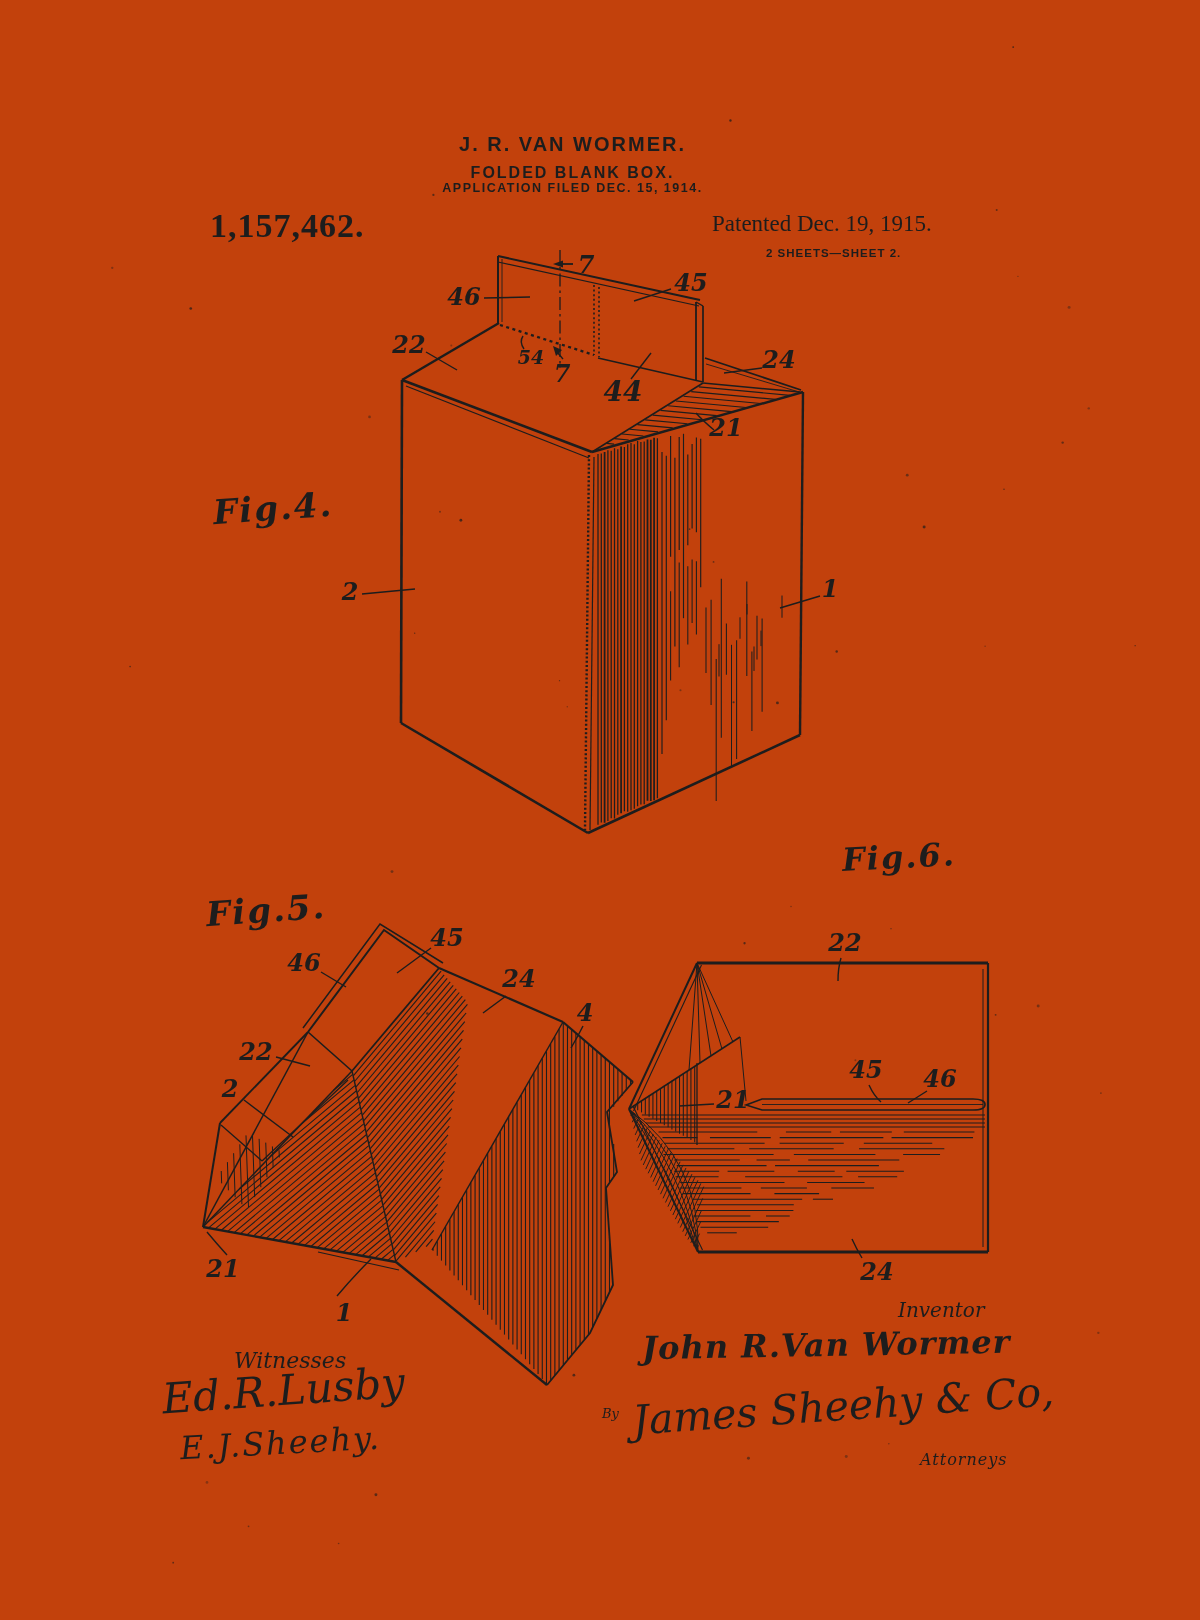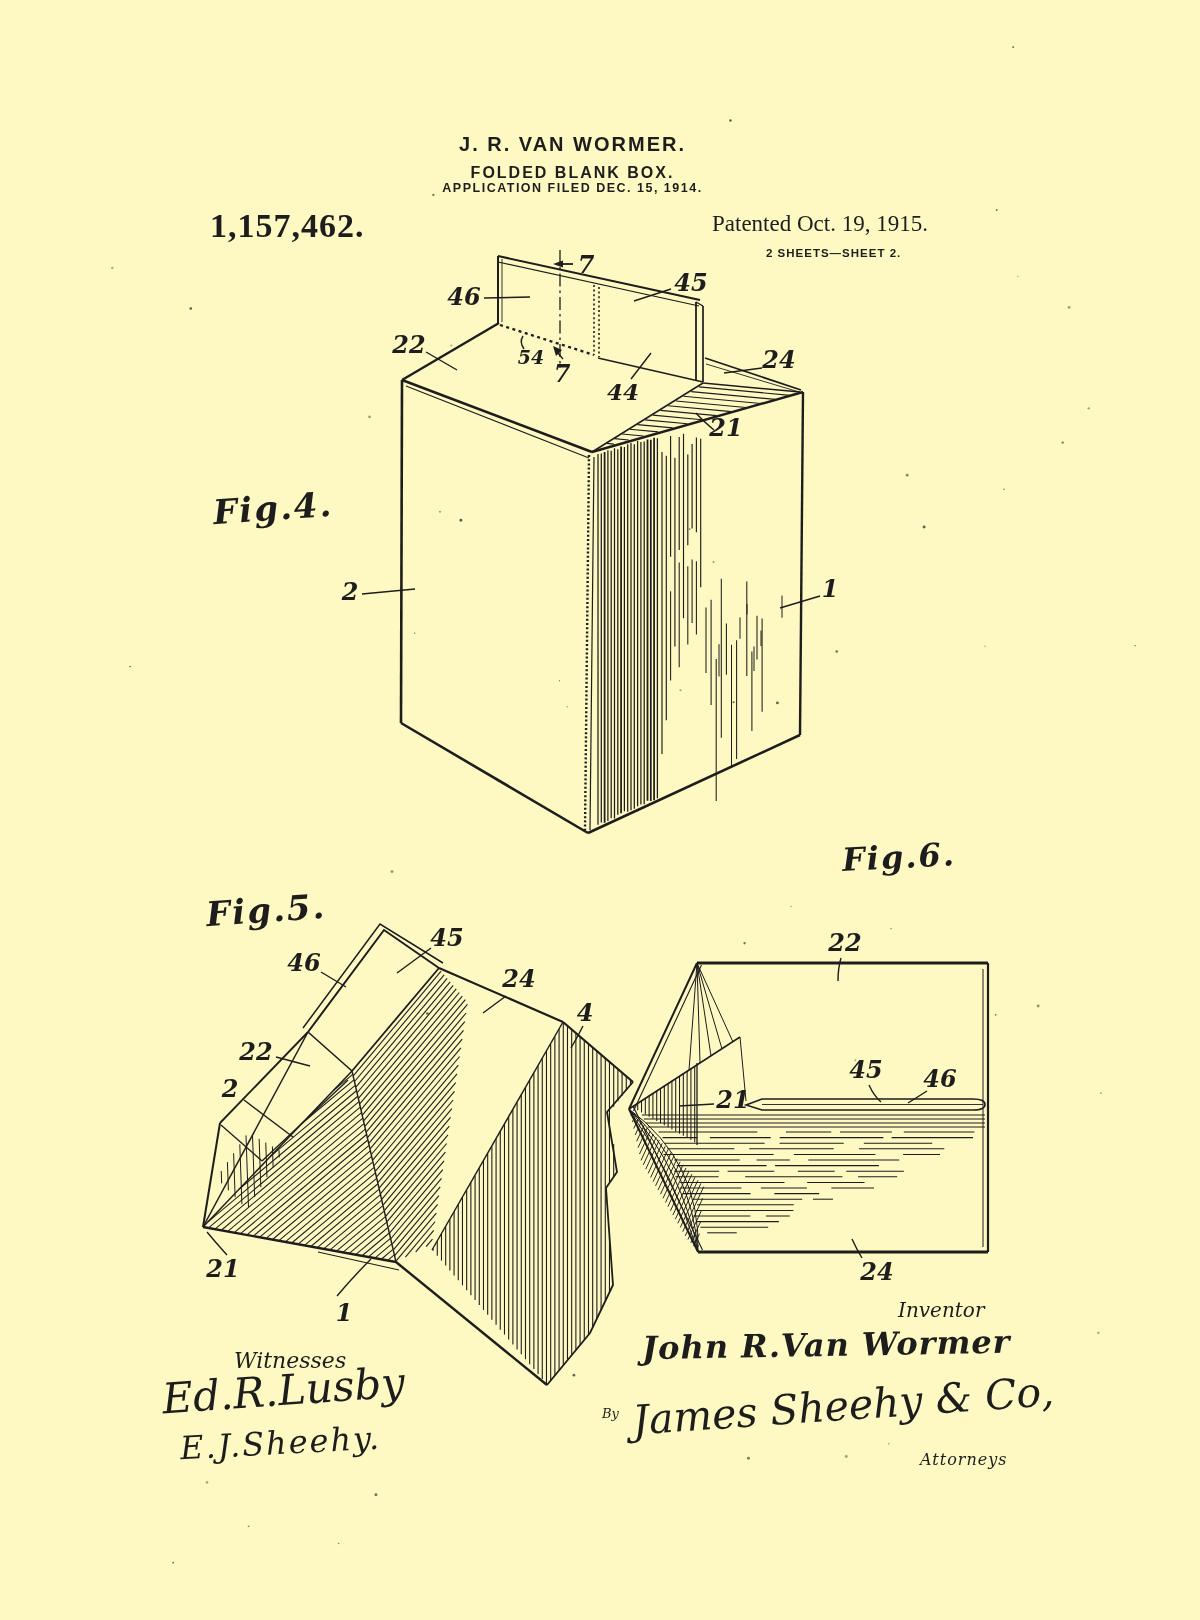--- a/index.html
+++ b/index.html
@@ -1,16 +1,16 @@
 <!DOCTYPE html>
 <html><head>
 <meta charset="utf-8">
 <style>
   html,body{margin:0;padding:0;background:#e8e8e4;}
-  .page{position:relative;width:1200px;height:1620px;margin:0 auto;background:#fef9c3;overflow:hidden;
+  .page{position:relative;width:1200px;height:1620px;margin:0 auto;background:#c2410c;overflow:hidden;
         font-family:"Liberation Serif",serif;color:#1d1d1d;}
   svg{position:absolute;left:0;top:0;}
   .t{position:absolute;white-space:nowrap;color:#1d1d1d;}
   .gothic{font-family:"Liberation Sans",sans-serif;font-weight:700;}
   .serif{font-family:"Liberation Serif",serif;}
   .script{font-family:"DejaVu Serif",serif;font-style:italic;}
   .figlab{font-family:"DejaVu Serif",serif;font-style:italic;font-weight:700;}
   .ref{font-family:"DejaVu Serif",serif;font-style:italic;font-weight:700;
        transform:translate(-50%,-50%);}
   .ctr{text-align:center;}
@@ -477,35 +477,35 @@
         <circle cx="733.5884022712708" cy="702.2217345237732" r="1.0714025259017945" opacity="0.6896189689636231"></circle>
         <circle cx="451.3003087043762" cy="345.59030294418335" r="1.0116403609514237" opacity="0.3798683643341064"></circle>
         <circle cx="567.2906228899956" cy="706.7940187454224" r="0.7349417209625244" opacity="0.4249719738960266"></circle>
       </g>
   </svg>
 
   <div class="t gothic ctr" style="left:385px;top:133px;width:375px;font-size:20px;letter-spacing:2px;">J. R. VAN WORMER.</div>
   <div class="t gothic ctr" style="left:385px;top:164px;width:375px;font-size:16px;letter-spacing:2px;">FOLDED BLANK BOX.</div>
   <div class="t gothic ctr" style="left:385px;top:181px;width:375px;font-size:12.5px;letter-spacing:1.5px;">APPLICATION FILED DEC. 15, 1914.</div>
   <div class="t serif" style="left:210px;top:207px;font-size:34px;font-weight:700;letter-spacing:1px;">1,157,462.</div>
-  <div class="t serif" style="left:712px;top:211px;font-size:23px;">Patented Oct. 19, 1915.</div>
+  <div class="t serif" style="left:712px;top:211px;font-size:23px;">Patented Dec. 19, 1915.</div>
   <div class="t gothic" style="left:766px;top:247px;font-size:11.5px;letter-spacing:1px;">2 SHEETS—SHEET 2.</div>
 
   <div class="t figlab" style="left:213px;top:488px;font-size:34px;transform:rotate(-4deg);letter-spacing:2px;">Fig.4.</div>
   <div class="t figlab" style="left:206px;top:890px;font-size:34px;transform:rotate(-4deg);letter-spacing:2px;">Fig.5.</div>
   <div class="t figlab" style="left:842px;top:838px;font-size:32px;transform:rotate(-3deg);letter-spacing:2px;">Fig.6.</div>
 
   <div id="refs">
       <span class="ref t" style="left: 586px; top: 264px; font-size: 24px;">7</span>
       <span class="ref t" style="left: 691px; top: 282px; font-size: 24px;">45</span>
       <span class="ref t" style="left: 464px; top: 296px; font-size: 24px;">46</span>
       <span class="ref t" style="left: 409px; top: 344px; font-size: 24px;">22</span>
       <span class="ref t" style="left: 531px; top: 357px; font-size: 19px;">54</span>
       <span class="ref t" style="left: 562px; top: 373px; font-size: 24px;">7</span>
-      <span class="ref t" style="left: 623px; top: 391px; font-size: 23px;">44</span>
+      <span class="ref t" style="left: 623px; top: 391px; font-size: 28px;">44</span>
       <span class="ref t" style="left: 779px; top: 359px; font-size: 24px;">24</span>
       <span class="ref t" style="left: 726px; top: 427px; font-size: 24px;">21</span>
       <span class="ref t" style="left: 350px; top: 591px; font-size: 24px;">2</span>
       <span class="ref t" style="left: 830px; top: 588px; font-size: 24px;">1</span>
       <span class="ref t" style="left: 304px; top: 962px; font-size: 24px;">46</span>
       <span class="ref t" style="left: 447px; top: 937px; font-size: 24px;">45</span>
       <span class="ref t" style="left: 519px; top: 978px; font-size: 24px;">24</span>
       <span class="ref t" style="left: 585px; top: 1012px; font-size: 24px;">4</span>
       <span class="ref t" style="left: 256px; top: 1051px; font-size: 24px;">22</span>
       <span class="ref t" style="left: 230px; top: 1088px; font-size: 24px;">2</span>

